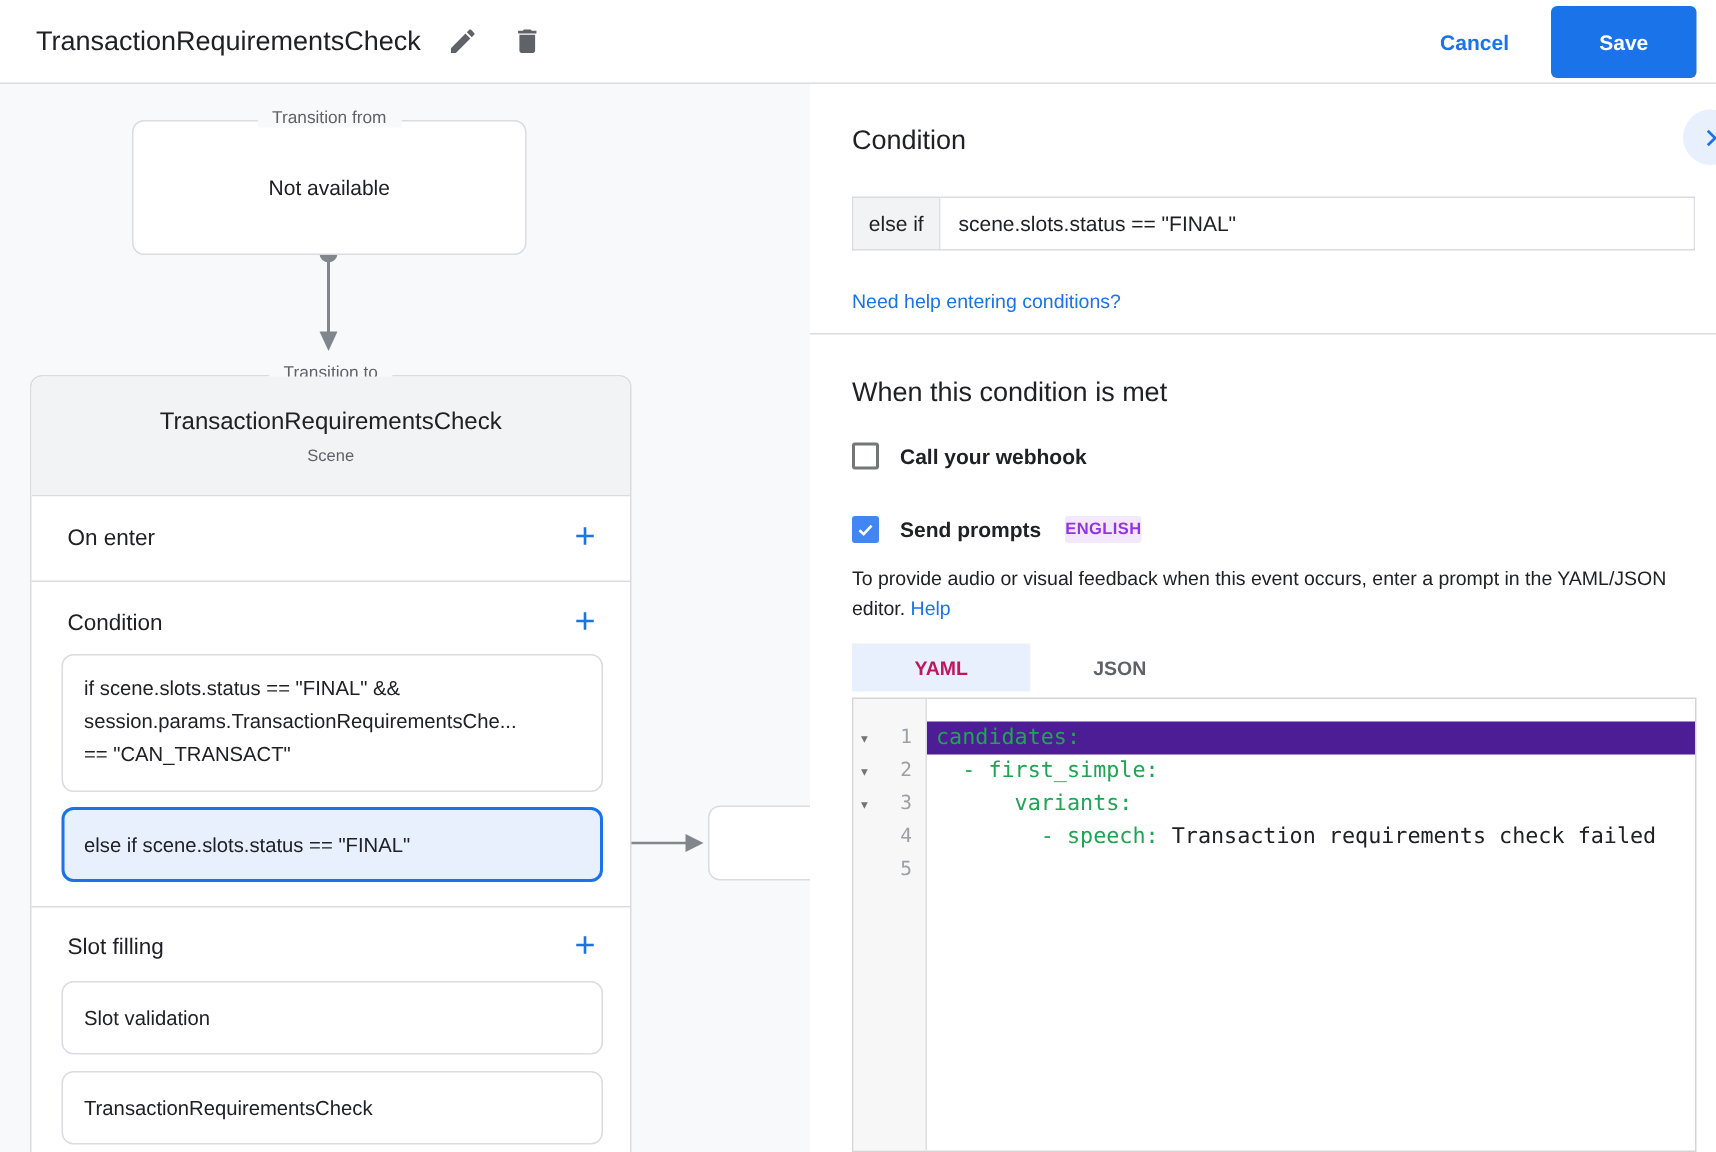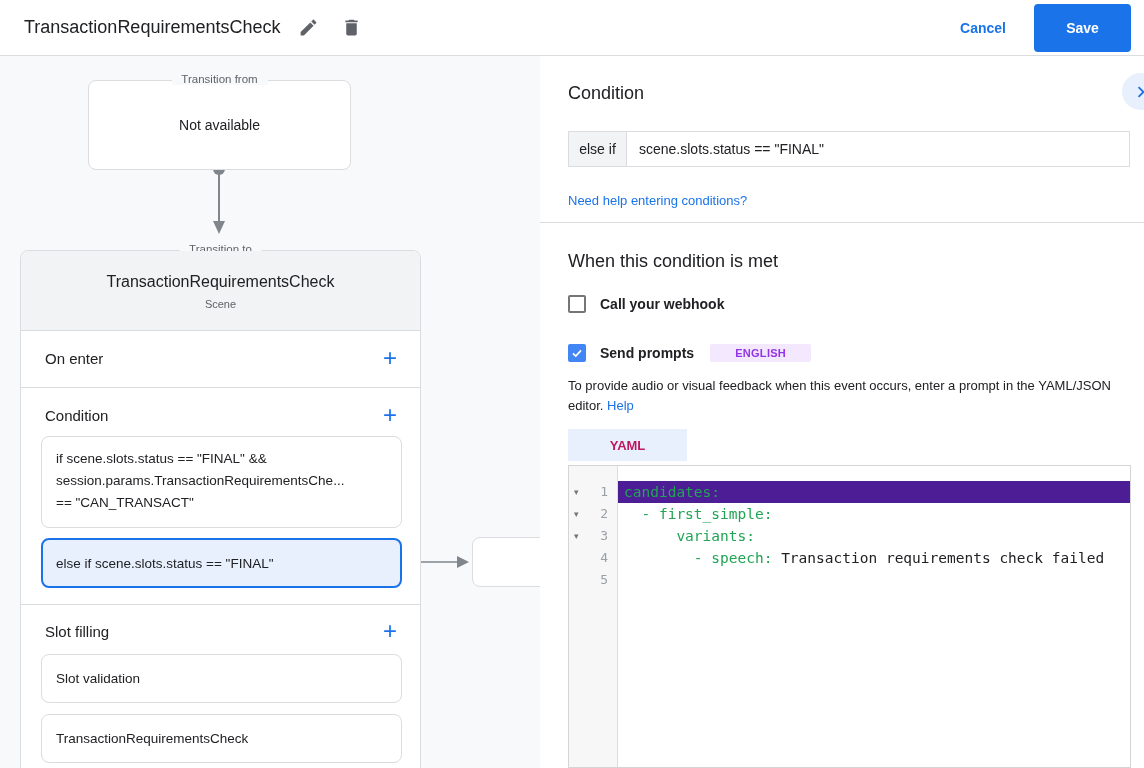--- a/index.html
+++ b/index.html
@@ -68,21 +68,21 @@
   .panel-divider { position:absolute; left:0; top:166px; width:604px; height:1px; background:#dadce0; }
 
   .check-row { position:absolute; left:28px; display:flex; align-items:center; }
   .cr-1 { top:239px; } .cr-2 { top:288px; }
   .checkbox { width:18px; height:18px; border:2px solid #747775; border-radius:2px; background:#fff;
               cursor:pointer; flex:0 0 auto; display:flex; align-items:center; justify-content:center; }
   .checkbox.checked { background:#4285f4; border-color:#4285f4; }
   .checkbox svg { width:14px; height:14px; }
   .check-label { font-size:14px; font-weight:700; color:#202124; margin-left:14px; cursor:pointer; }
   .lang-badge { margin-left:16px; background:#f3e8fd; color:#9334e6; font-size:11px; font-weight:700;
-                letter-spacing:.3px; padding:3px 25px; border-radius:2px; }
+                letter-spacing:.3px; padding:3px 0; border-radius:2px; }
   .hint { position:absolute; left:28px; top:320px; width:566px; font-size:13px; line-height:20px; color:#202124; }
 
   .tabs { position:absolute; left:28px; top:373px; display:flex; }
   .tab { width:119px; height:32px; display:flex; align-items:center; justify-content:center;
          font-size:13px; font-weight:700; cursor:pointer; background:#fff; color:#5f6368; }
   .tab.active { background:#e8f0fe; color:#be185d; }
 
   .editor { position:absolute; left:28px; top:409px; width:563px; height:303px; border:1px solid #d5d5d5;
             background:#fff; overflow:hidden; cursor:text; }
   .gutter-bg { position:absolute; left:0; top:0; bottom:0; width:49px; background:#f7f7f7; border-right:1px solid #ddd; }
@@ -200,20 +200,21 @@
           </svg>
       </span>
       <span class="check-label">Send prompts</span>
       <span class="lang-badge">ENGLISH</span>
     </div>
 
     <p class="hint"><span>To provide audio or visual feedback when this event occurs, enter a prompt in the YAML/JSON editor.</span> <a class="link">Help</a></p>
 
     <div class="tabs">
       <div class="tab active">YAML</div>
+      <div class="tab">JSON</div>
     </div>
 
     <div class="editor">
       <div class="gutter-bg"></div>
       <div class="ed-lines">
         <div class="ed-line">
           <div class="gut">
               <span class="fold">▾</span>
               <span class="num">1</span>
             </div>

